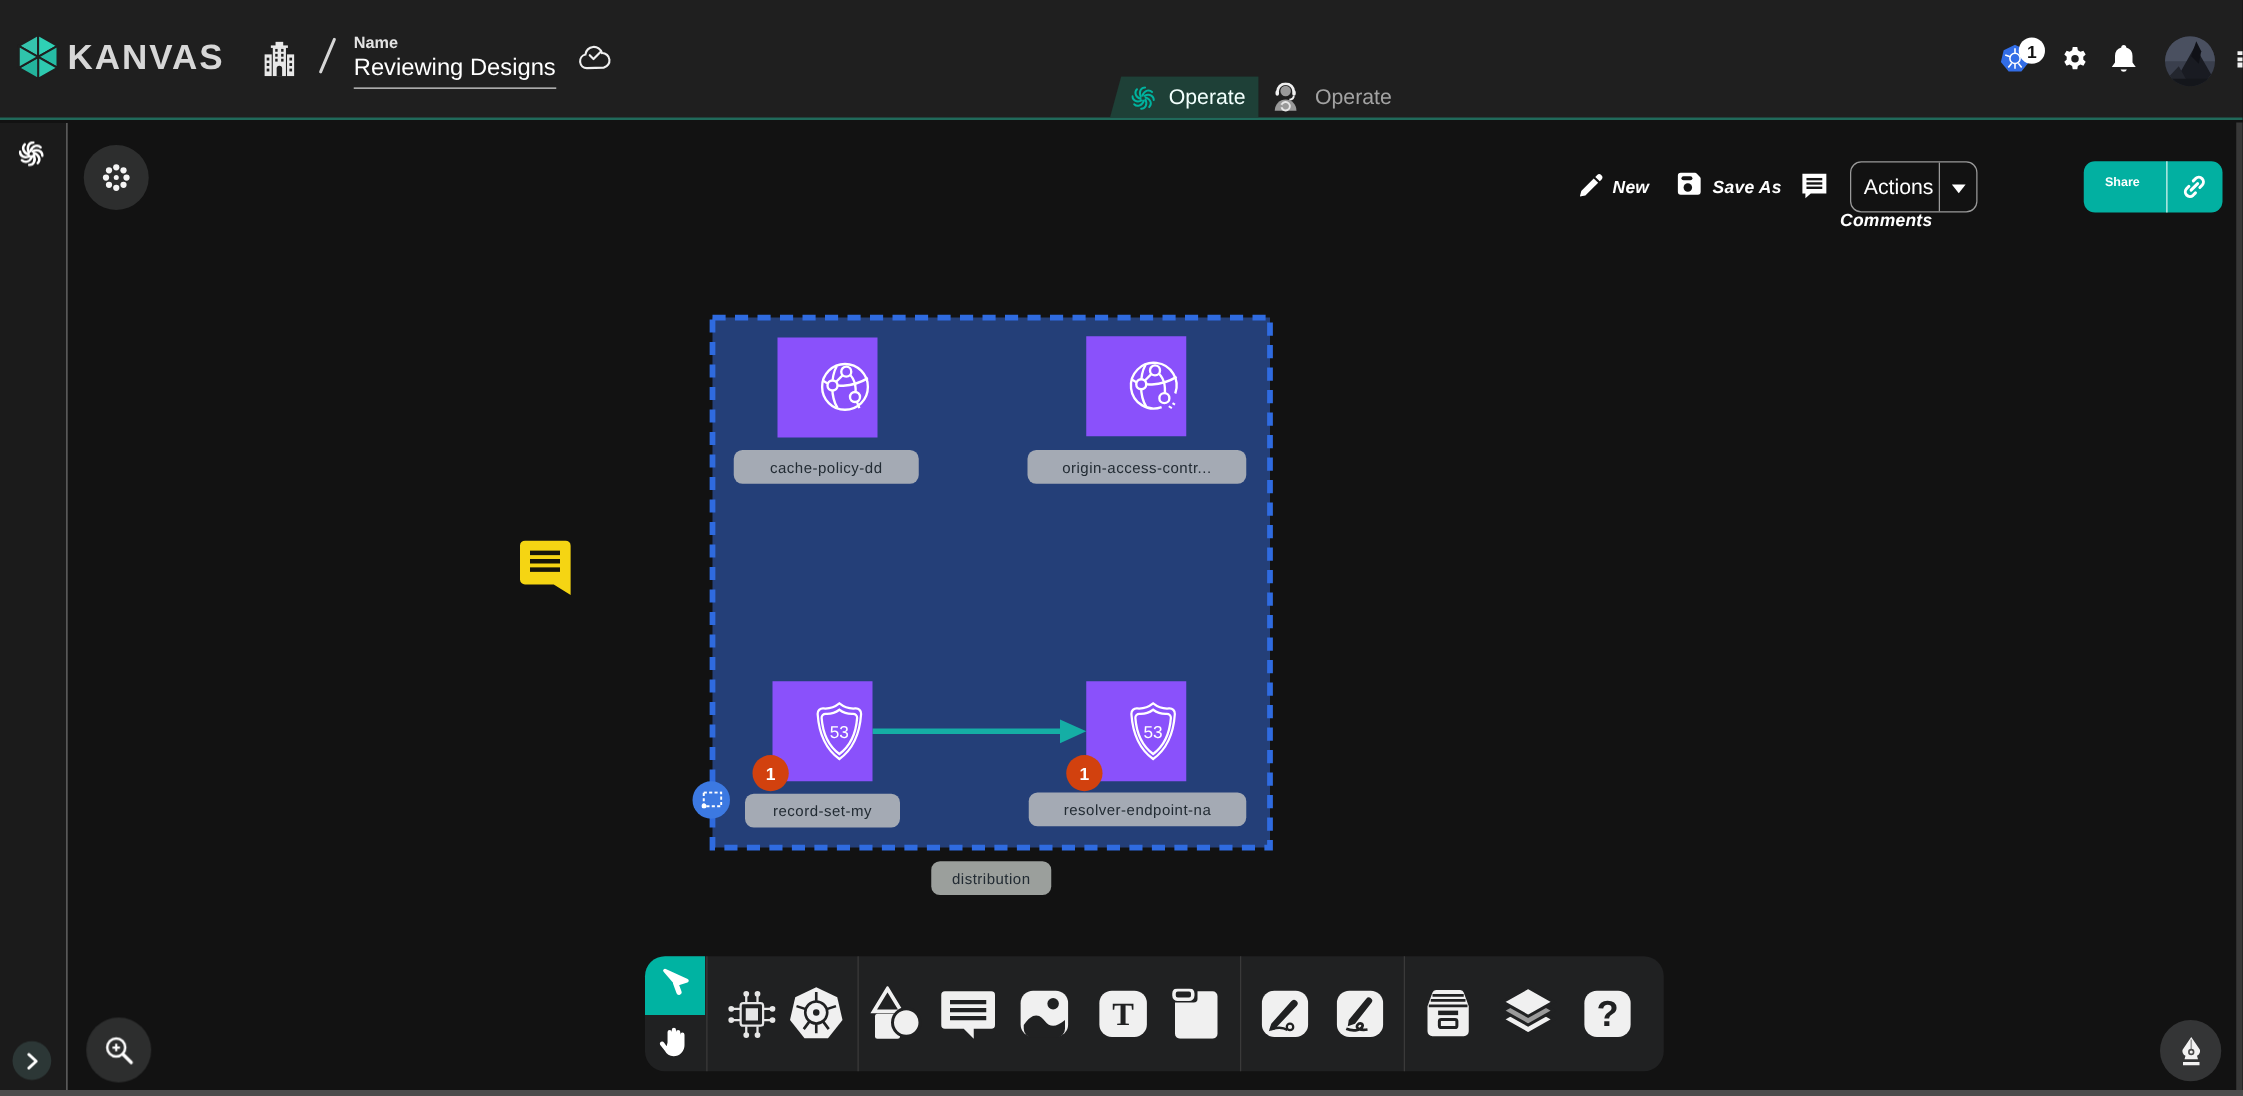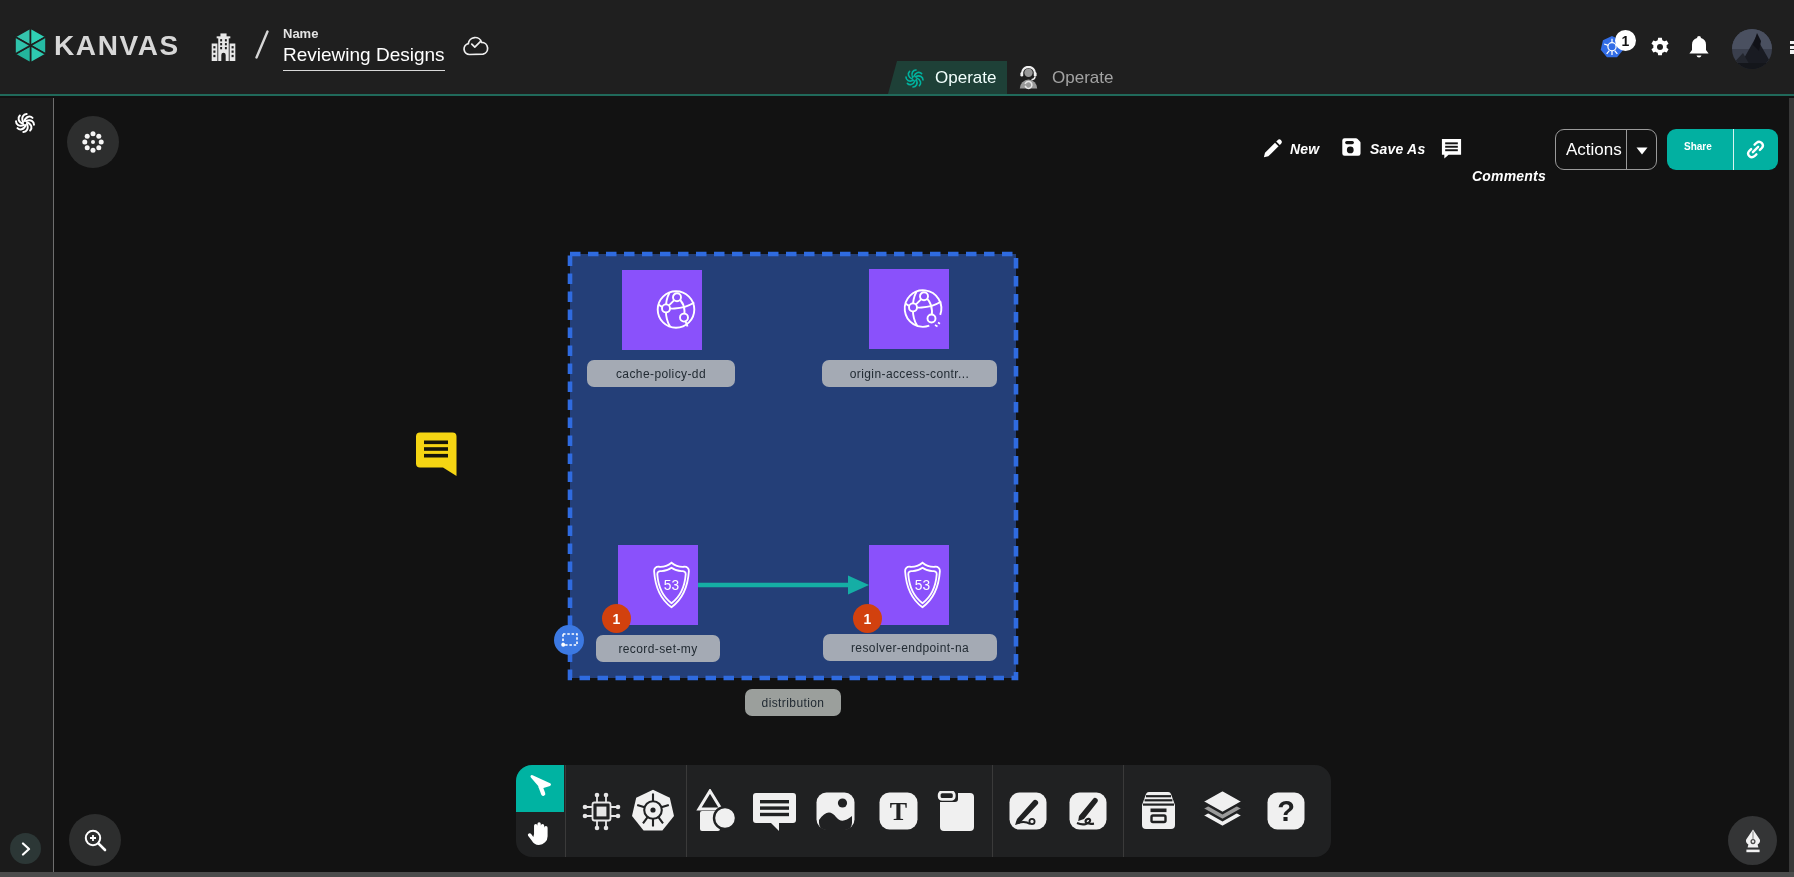--- a/index.html
+++ b/index.html
@@ -198,21 +198,21 @@
     <circle cx="11.2" cy="15.2" r="3.7" fill="#141414"></circle>
   </svg>
   <div class="abs tbtxt" style="left:1370px; top:141px;">Save As</div>
   <svg class="abs" style="left:1440px; top:137px;" width="23" height="23" viewBox="0 0 24 24">
     <path d="M2,2 h20 v16.5 h-13 l-4.5,4 v-4 h-2.5 z" fill="#ffffff"></path>
     <rect x="5.4" y="5.6" width="13.2" height="2" fill="#141414"></rect>
     <rect x="5.4" y="9.2" width="13.2" height="2" fill="#141414"></rect>
     <rect x="5.4" y="12.8" width="13.2" height="2" fill="#141414"></rect>
   </svg>
   <div class="abs tbtxt" style="left:1472px; top:141px;margin-top:27px;">Comments</div>
-  <div class="abs" style="left:1555px; top:129px; width:102px; height:41px; border:1px solid #9a9a9a; border-radius:9px;">
+  <div class="abs" style="left:1480px; top:129px; width:102px; height:41px; border:1px solid #9a9a9a; border-radius:9px;">
     <div class="abs" style="left:10px; top:10px; color:#fff; font-size:17px;">Actions</div>
     <div class="abs" style="left:70px; top:0; width:1px; height:39px; background:#9a9a9a;"></div>
     <svg class="abs" style="left:80px; top:17px;" width="12" height="8" viewBox="0 0 12 8">
         <polygon points="0.5,0.5 11.5,0.5 6,7.5" fill="#ffffff"></polygon>
       </svg>
   </div>
   <div class="abs" style="left:1667px; top:129px; width:111px; height:41px; background:#02b0a1; border-radius:9px;">
     <div class="abs" style="left:17px; top:12px; color:#fff; font-size:10px; font-weight:bold;">Share</div>
     <div class="abs" style="left:66px; top:0; width:1px; height:41px; background:#d9f4ef;"></div>
     <svg class="abs" style="left:78px; top:10px;" width="21" height="21" viewBox="0 0 24 24">

